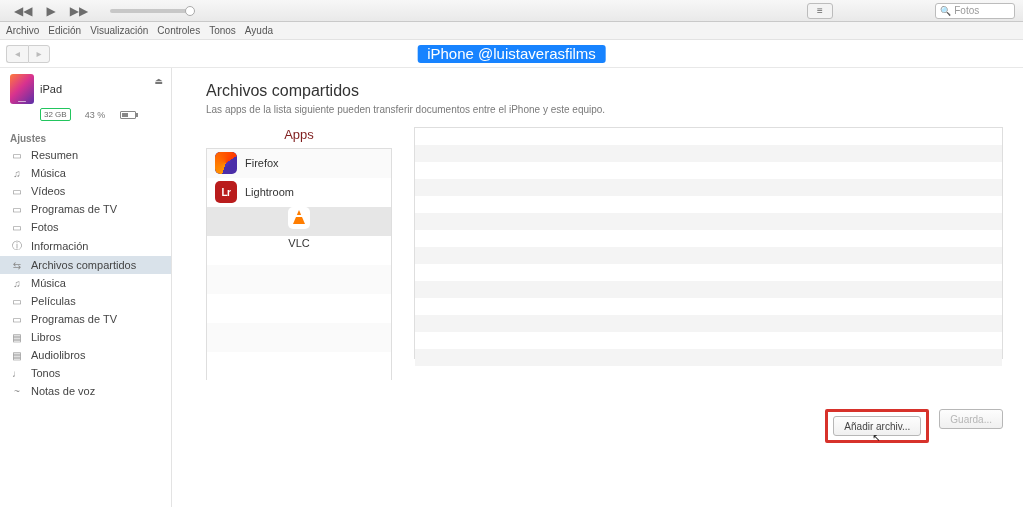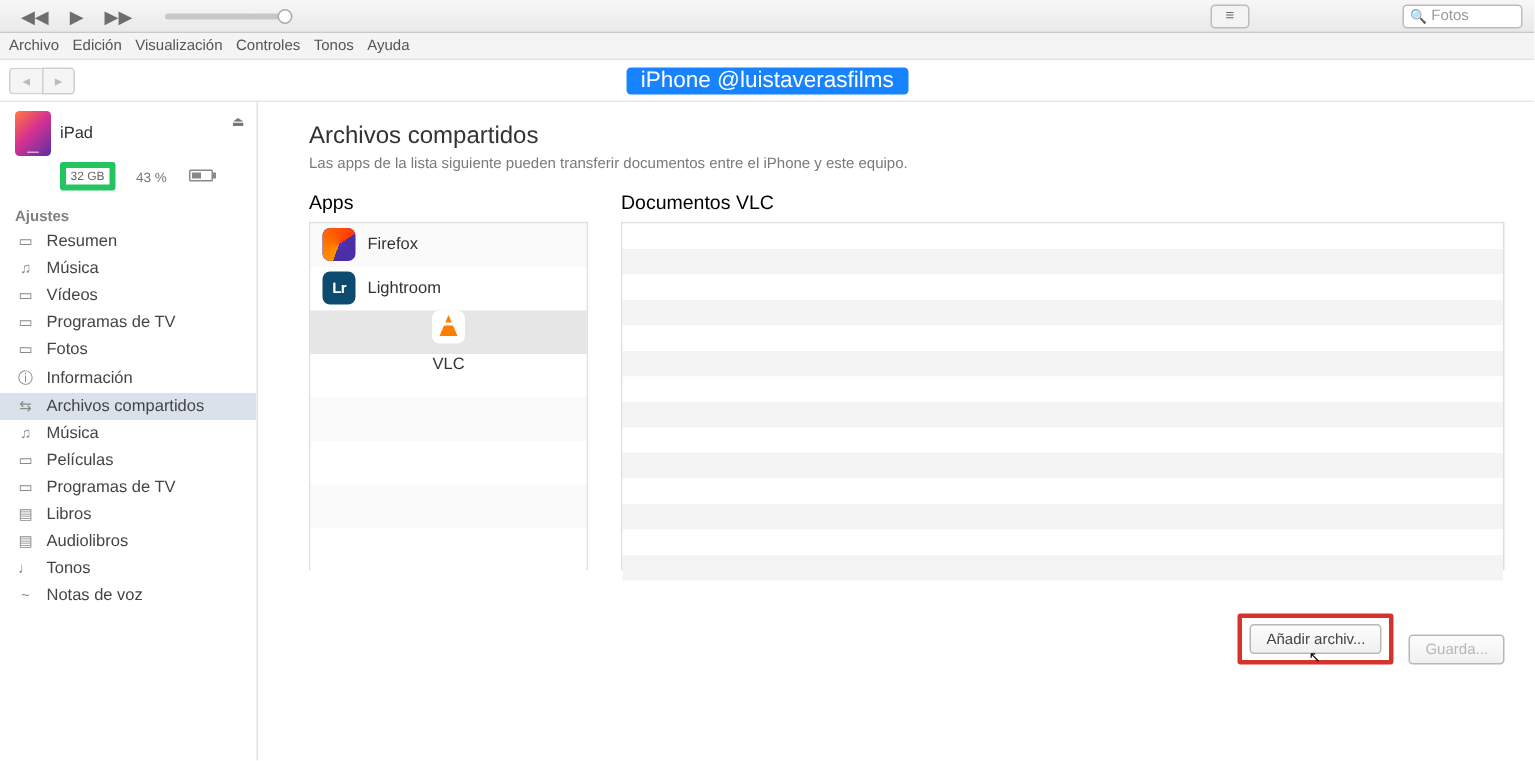--- a/index.html
+++ b/index.html
@@ -34,55 +34,55 @@
   .sidebar{ width:172px; border-right:1px solid #e3e3e3; background:#fff; padding-top:4px; font-size:11px; color:#4a4a4a; overflow:hidden;}
   .content{ flex:1; padding:14px 20px 0 34px; position:relative; background:#fff;}
 
   
   .device{ display:flex; align-items:center; padding:2px 8px 4px 10px; position:relative;}
   .device-art{ width:24px; height:30px; border-radius:3px; background:linear-gradient(135deg,#ff7a3c 0%,#d8328f 45%,#5a2fa7 100%); margin-right:6px; position:relative; }
   .device-art::after{content:""; position:absolute; bottom:2px; left:50%; transform:translateX(-50%); width:8px; height:1px; background:rgba(255,255,255,.6); border-radius:2px;}
   .device-name{ font-size:11px; color:#333;}
   .device-eject{ position:absolute; right:8px; top:4px; font-size:9px; color:#777;}
   .device-meta{ display:flex; align-items:center; gap:14px; padding:0 10px 6px 40px; font-size:9px; color:#777;}
-  .cap-pill{ border:4px solid #22c55e; border-radius:2px; padding:0 3px; font-size:8px; color:#666; line-height:11px;}
-  .batt{ display:flex; align-items:flex-start; gap:15px;}
+  .cap-pill{ border:1px solid #22c55e; border-radius:2px; padding:0 3px; font-size:8px; color:#666; line-height:11px;}
+  .batt{ display:flex; align-items:center; gap:15px;}
   .batt-ico{ width:16px; height:8px; border:1px solid #888; border-radius:1px; position:relative;}
   .batt-ico::after{content:""; position:absolute; right:-3px; top:1px; width:2px; height:4px; background:#888;}
   .batt-ico::before{content:""; position:absolute; left:1px; top:1px; bottom:1px; width:40%; background:#888;}
 
   .sb-hdr{ font-size:10px; font-weight:bold; color:#808080; padding:6px 10px 2px;}
   .sb-item{ display:flex; align-items:center; gap:7px; padding:3px 10px; cursor:pointer; color:#444;}
   .sb-item.selected{ background:#d9e2ea;}
   .sb-ico{ width:14px; text-align:center; color:#8a8a8a; font-size:10px;}
 
   
   h2.title{ font-size:16px; font-weight:500; color:#333; margin-bottom:4px;}
   .subtitle{ font-size:10px; color:#7a7a7a; margin-bottom:12px;}
   .cols{ display:flex; gap:22px;}
-  .col-hdr{ font-size:13px; color:#000000; margin-bottom:6px;}
+  .col-hdr{ font-size:13px; color:#7f1d1d; margin-bottom:6px;text-align:center;}
   .apps-col{ width:186px;}
   .docs-col{ flex:1;}
   .listbox{ border:1px solid #dedede; height:232px; background:#fff;}
   .apps-list .row, .docs-list .row{ height:29px; display:flex; align-items:center; padding:0 8px; gap:8px; border-bottom:1px solid transparent;}
   .apps-list .row:nth-child(odd){ background:#fafafa;}
   .apps-list .row:nth-child(even){ background:#fff;}
   .docs-list .row{ height:17px;}
   .docs-list .row:nth-child(even){ background:#f4f4f4;}
   .docs-list .row:nth-child(odd){ background:#fff;}
   .apps-list .row.selected{ background:#e6e6e6;flex-direction:column;}
   .app-ico{ width:22px; height:22px; border-radius:5px; display:flex; align-items:center; justify-content:center; color:#fff; font-size:10px; font-weight:bold; flex-shrink:0;}
   .ico-firefox{ background:radial-gradient(circle at 35% 35%,#5e3bd6 0%,#4b2ea8 45%); position:relative; overflow:hidden;}
   .ico-firefox::after{content:""; position:absolute; inset:0; background:conic-gradient(from 200deg,#ff9400,#ff3a00 60%,transparent 60%); border-radius:5px;}
-  .ico-lr{ background:#0c4a6e; font-family:Arial; letter-spacing:-.5px;}
+  .ico-lr{ background:#b91c1c; font-family:Arial; letter-spacing:-.5px;}
   .ico-vlc{ background:#fff; position:relative;}
   .ico-vlc::before{content:""; position:absolute; left:50%; top:3px; transform:translateX(-50%); border-left:6px solid transparent; border-right:6px solid transparent; border-bottom:14px solid #ff7d00;}
   .ico-vlc::after{content:""; position:absolute; left:50%; top:8px; transform:translateX(-50%); width:10px; height:2px; background:#fff;}
 
-  .footer-btns{ position:absolute; right:20px; bottom:64px; display:flex; gap:10px; align-items:flex-end;}
+  .footer-btns{ position:absolute; right:20px; bottom:64px; display:flex; gap:10px; align-items:flex-start;}
   .btn{ height:20px; padding:0 10px; background:linear-gradient(#fdfdfd,#f0f0f0); border:1px solid #b7b7b7; border-radius:3px; font-size:10px; color:#444; cursor:pointer; display:flex; align-items:center;}
   .btn.disabled{ color:#b6b6b6;}
   .highlight-box{ border:3px solid #d7322b; padding:4px 5px; border-radius:2px;}
   .cursor{ position:absolute; left:44px; top:20px; font-size:10px; color:#000; pointer-events:none;}
   .highlight-box{ position:relative;}
 </style>
 </head>
 <body>
 
 <div class="toolbar">
@@ -222,21 +222,20 @@
               <span>VLC</span>
             </div>
             <div class="row"></div>
             <div class="row"></div>
             <div class="row"></div>
             <div class="row"></div>
             <div class="row"></div>
           </div>
       </div>
       <div class="docs-col">
-        <div class="col-hdr">Documentos VLC</div>
         <div class="listbox docs-list" id="docs-list">
             <div class="row"></div>
             <div class="row"></div>
             <div class="row"></div>
             <div class="row"></div>
             <div class="row"></div>
             <div class="row"></div>
             <div class="row"></div>
             <div class="row"></div>
             <div class="row"></div>

